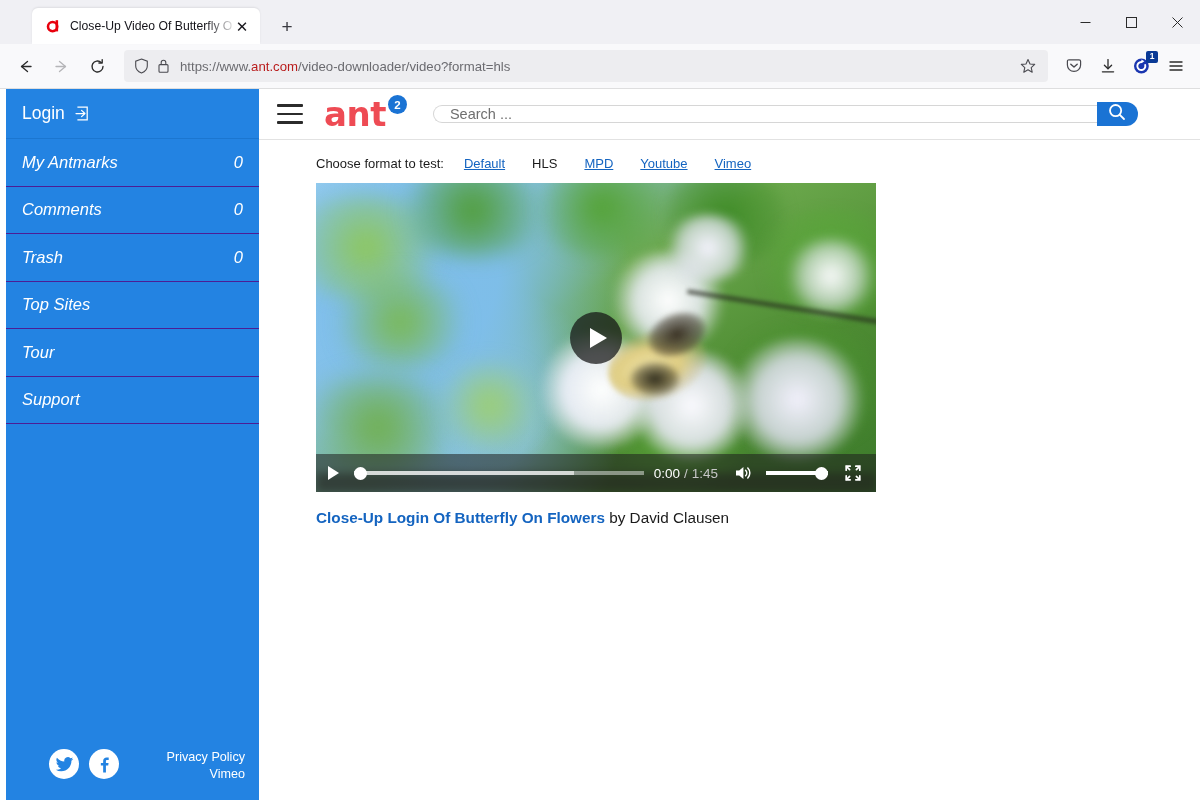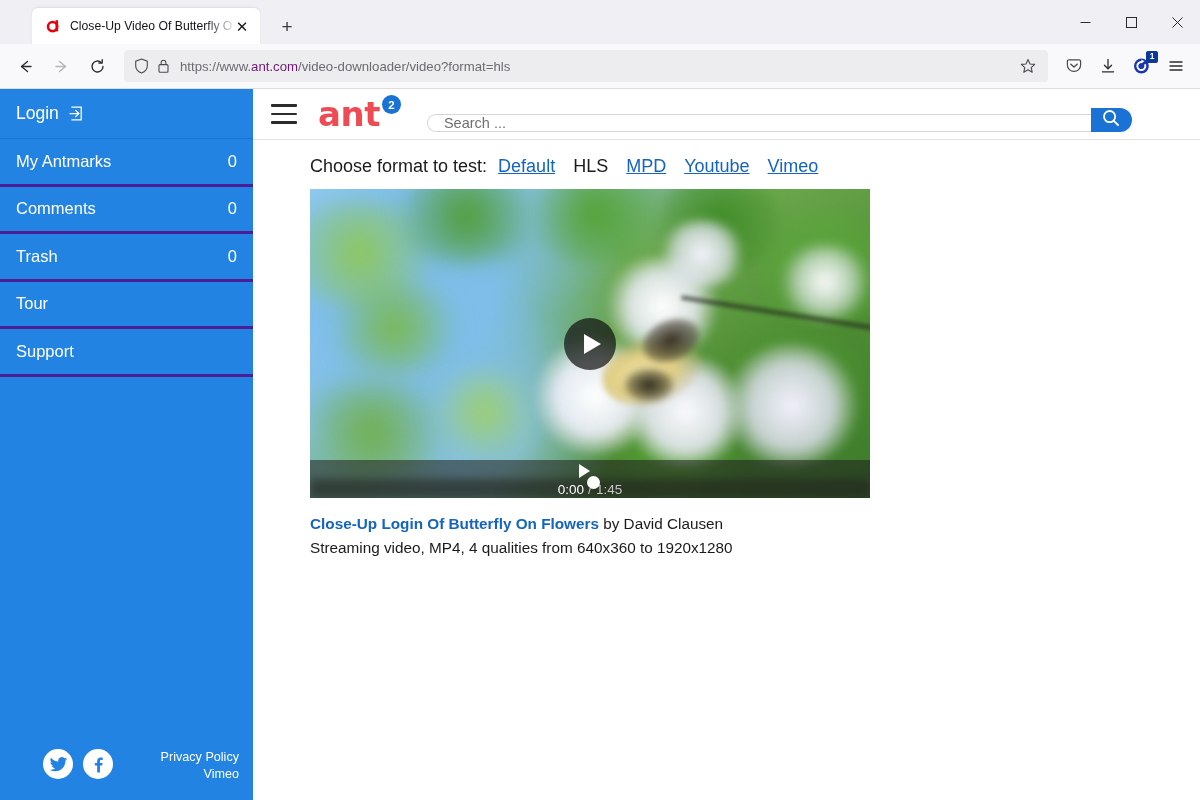--- a/index.html
+++ b/index.html
@@ -36,42 +36,42 @@
   .navbar { height: 45px; background: #f9f9fb; display: flex; align-items: center;
             padding: 0 8px; flex: 0 0 45px; border-bottom: 1px solid #dededf; }
   .navbtn { width: 34px; height: 32px; display: flex; align-items: center;
             justify-content: center; border-radius: 4px; margin-right: 2px; }
   .urlbar { flex: 1; height: 32px; background: #ededf0; border-radius: 4px;
             display: flex; align-items: center; margin: 0 8px; padding: 0 6px; }
   .urlbar .ic { width: 22px; height: 22px; display: flex; align-items: center;
                 justify-content: center; flex: 0 0 22px; }
   .urltext { font-size: 13.2px; color: #6b6b70; margin-left: 6px; flex: 1;
              white-space: nowrap; overflow: hidden; }
-  .urltext b { color: #701a75; font-weight: 400; margin-top: 22px; }
+  .urltext b { color: #b91c1c; font-weight: 400; margin-top: 22px; }
   .star { width: 28px; height: 28px; display: flex; align-items: center;
           justify-content: center; flex: 0 0 28px; }
   .rightbtn { width: 32px; height: 32px; display: flex; align-items: center;
               justify-content: center; position: relative; margin-left: 2px; }
   .ext-badge { position: absolute; top: 1px; right: 0px; background: #0a3a96;
                color: #fff; font-size: 8.5px; line-height: 11px; min-width: 12px;
                height: 12px; border-radius: 2px; text-align: center; font-weight: 700;
                padding: 0 1px; }
 
   
-  .page { flex: 1; display: flex; background: #ffffff; overflow: hidden; }
+  .page { flex: 1; display: flex; background: #ffffff; overflow: hidden; padding-left: 6px; }
 
   
   .sidebar { width: 253px; flex: 0 0 253px; background: #2383e2; display: flex;
              flex-direction: column; color: #fff; }
   .side-login { height: 50px; display: flex; align-items: center; padding-left: 16px;
                 border-bottom: 1px solid #1b76d0; }
   .side-login-label { font-size: 17.5px; font-weight: 400; }
   .login-icon { margin-left: 9px; display: flex; align-items: center; }
   .side-item { height: 47.5px; display: flex; align-items: center; padding: 0 16px;
-               border-bottom: 3px solid #4c1d95; font-size: 16.5px; }
+               border-bottom: 1px solid #4c1d95; font-size: 16.5px; font-style: italic; }
   .side-item .lbl { flex: 1; }
   .side-item .cnt { font-size: 16.5px; }
   .side-spacer { flex: 1; }
   .side-footer { padding: 0 14px 18px 14px; display: flex; align-items: flex-start; margin-left: 29px; }
   .socials { display: flex; gap: 10px; flex: 1; align-items: center; }
   .soc { width: 30px; height: 30px; border-radius: 50%; background: #fff;
          display: flex; align-items: center; justify-content: center; }
   .legal { text-align: right; font-size: 12.6px; line-height: 16.5px; }
 
   
@@ -83,50 +83,50 @@
   .burger span { display: block; height: 2.6px; background: #2b2b2b; border-radius: 1px; }
   .brand { margin-left: 21px; position: relative; display: flex; align-items: flex-start;
            flex: 0 0 auto; }
   .brand-word { font-size: 34px; font-weight: 700; color: #ee4b54; line-height: 30px;
                 letter-spacing: -0.5px; font-family: "DejaVu Sans", sans-serif; }
   .brand-badge { width: 19px; height: 19px; border-radius: 50%; background: #1a73d4;
                  color: #fff; font-size: 11.5px; font-weight: 700; display: flex;
                  align-items: center; justify-content: center; margin-left: 2px;
                  margin-top: -4px; }
   .searchwrap { flex: 1; margin-left: 26px; height: 35px; display: flex;
-                align-items: flex-end; max-width: 705px; }
+                align-items: center; max-width: 705px; }
   .searchbox { flex: 1; border: 1px solid #d6d6d6; border-right: none;
                border-radius: 18px 0 0 18px; background: #fff; display: flex;
                align-items: center; padding-left: 16px; font-size: 14.5px; color: #6f6f6f; }
   .searchbtn { width: 41px; background: #1a73d4; border-radius: 0 18px 18px 0;
                display: flex; align-items: center; justify-content: center; }
 
   .main { flex: 1; background: #fff; padding: 16px 0 0 57px; overflow: hidden; }
-  .fmtrow { font-size: 18px; color: #1b1b1b; margin-bottom: 12px;
-            display: flex; align-items: center; gap: 0; }
+  .fmtrow { font-size: 13px; color: #1b1b1b; margin-bottom: 12px;
+            display: flex; align-items: center; gap: 9px; }
   .fmtrow .lead { margin-right: 11px; }
   .fmt { margin-right: 18px; }
   .fmt.link { color: #1464c0; text-decoration: underline; }
   .fmt.active { color: #1b1b1b; text-decoration: none; }
 
   
   .player { width: 560px; height: 309px; position: relative; overflow: hidden;
             background: #4a7a3a; }
   .vid { position: absolute; inset: 0; overflow: hidden; }
   .vlayer { position: absolute; border-radius: 50%; }
   .bigplay { position: absolute; left: 50%; top: 50%; width: 52px; height: 52px;
              transform: translate(-50%,-50%); border-radius: 50%;
              background: rgba(20,20,20,.72); display: flex; align-items: center;
              justify-content: center; }
   .bigplay .tri { width: 0; height: 0; border-left: 17px solid #fff;
                   border-top: 10.5px solid transparent; border-bottom: 10.5px solid transparent;
                   margin-left: 5px; }
   .ctrls { position: absolute; left: 0; right: 0; bottom: 0; height: 38px;
            background: rgba(30,30,30,.55); display: flex; align-items: center;
-           padding: 0 12px; flex-direction: column; }
+           padding: 0 12px; }
   .c-play { width: 22px; display: flex; align-items: center; flex: 0 0 22px; }
   .c-play .t { width: 0; height: 0; border-left: 11px solid #fff;
                border-top: 7px solid transparent; border-bottom: 7px solid transparent; }
   .scrub { flex: 1; height: 20px; margin: 0 10px 0 4px; position: relative;
            display: flex; align-items: center; }
   .scrub-track { position: absolute; left: 0; right: 0; height: 4px;
                  background: rgba(255,255,255,.45); }
   .scrub-buf { position: absolute; left: 0; height: 4px; background: rgba(255,255,255,.62); }
   .scrub-knob { position: absolute; width: 13px; height: 13px; border-radius: 50%;
                 background: #fff; }
@@ -273,20 +273,24 @@
       </div>
       <div class="side-item">
         <span class="lbl">Comments</span>
         <span class="cnt">0</span>
       </div>
       <div class="side-item">
         <span class="lbl">Trash</span>
         <span class="cnt">0</span>
       </div>
       <div class="side-item">
+        <span class="lbl">Top Sites</span>
+        <span class="cnt"></span>
+      </div>
+      <div class="side-item">
         <span class="lbl">Tour</span>
         <span class="cnt"></span>
       </div>
       <div class="side-item">
         <span class="lbl">Support</span>
         <span class="cnt"></span>
       </div>
 
       <div class="side-spacer"></div>
 
@@ -416,19 +420,18 @@
                   <line x1="15.4" y1="15.4" x2="12.4" y2="12.4"></line>
                     <line x1="2.6" y1="15.4" x2="5.6" y2="12.4"></line>
                 </g>
               </svg>
             </span>
           </div>
         </div>
 
         <div class="caption">
           <div><span class="t">Close-Up Login Of Butterfly On Flowers</span><span> by David Clausen</span></div>
-          <div>Streaming video, MP4, 4 qualities from 640x360 to 1920x1280</div>
         </div>
 
       </div>
     </div>
   </div>
 </div>
 
 </body></html>

